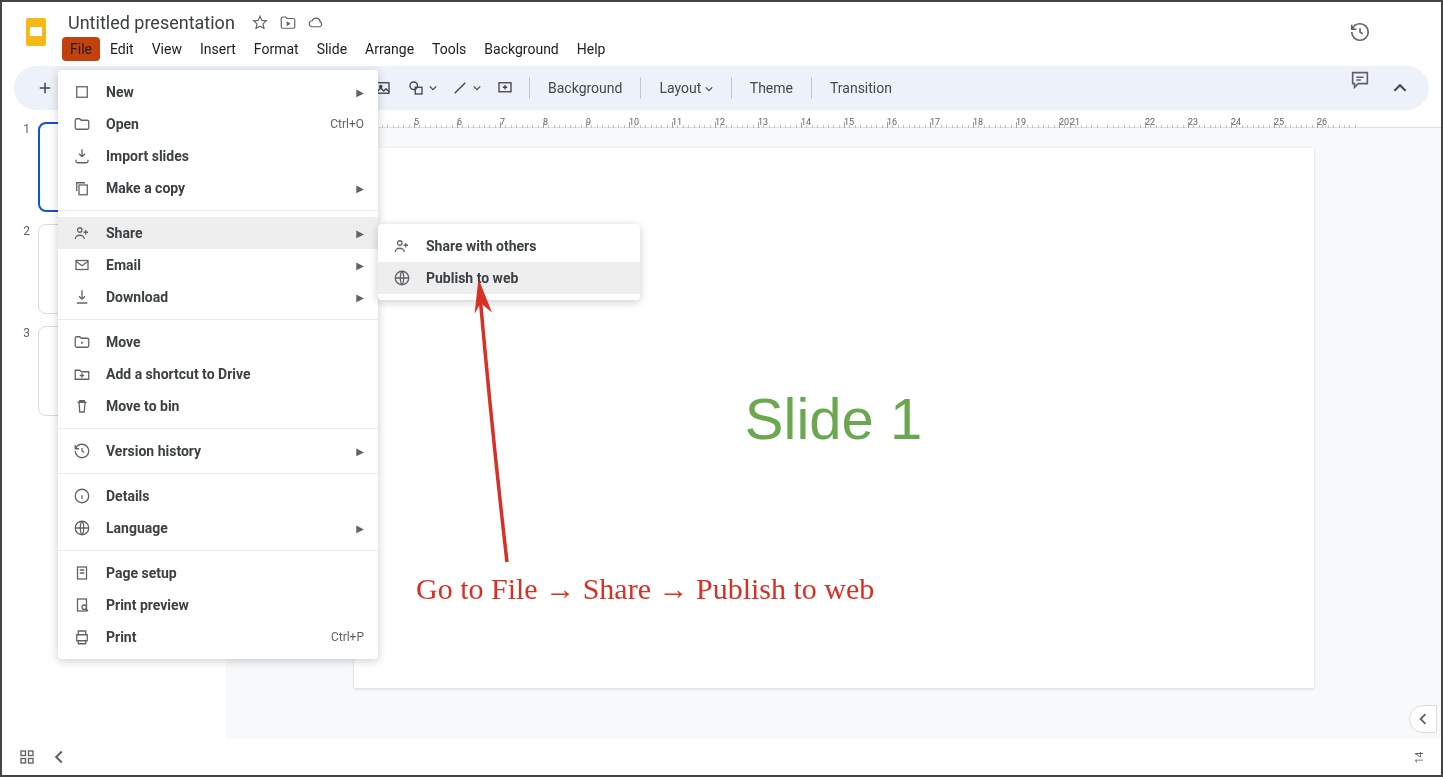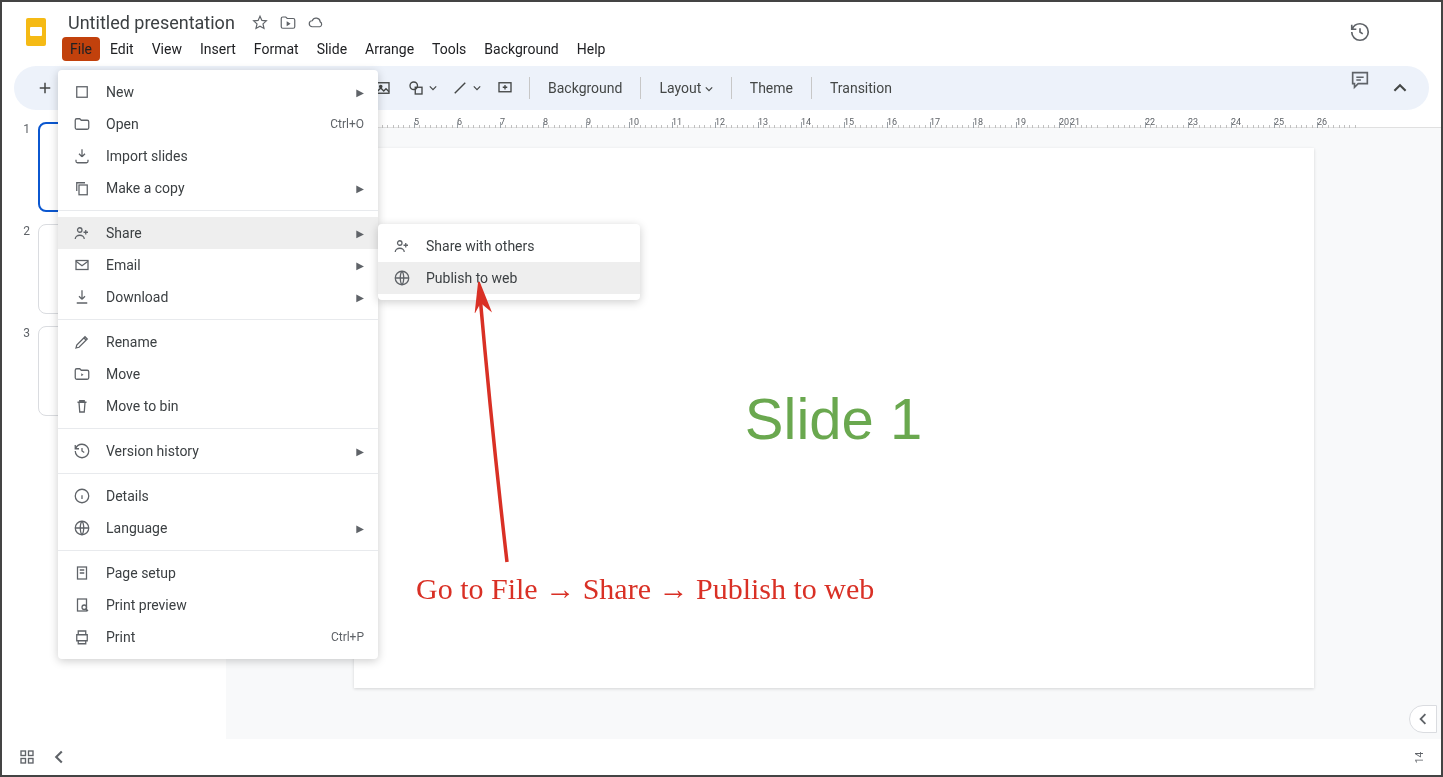--- a/index.html
+++ b/index.html
@@ -43,21 +43,21 @@
 .slide1-text { position: absolute; left: 50%; top: 50%; transform: translate(-50%, -50%); font-size: 58px; color: #6aa84f; font-family: Arial, sans-serif; }
 .bottom { height: 36px; display: flex; align-items: center; padding: 0 16px; gap: 16px; color: #5f6368; }
 .bottom .spacer { flex: 1; }
 .float-btn { position: absolute; right: 4px; bottom: 42px; width: 28px; height: 28px; border: 1px solid #dadce0; background: #fff; border-radius: 14px 0 0 14px; display: flex; align-items: center; justify-content: center; color: #5f6368; cursor: pointer; }
 
 
 .dropdown-menu { position: absolute; left: 56px; top: 68px; width: 320px; background: #fff; border-radius: 4px; box-shadow: 0 2px 10px rgba(0,0,0,0.2); padding: 6px 0; z-index: 100; font-size: 14px; color: #3c4043; }
 .menu-item { display: flex; align-items: center; height: 32px; padding: 0 14px; gap: 14px; cursor: pointer; }
 .menu-item.highlight { background: #eeeeee; }
 .menu-icon { width: 20px; display: flex; align-items: center; justify-content: center; color: #5f6368; }
-.menu-label { flex: 1; }
+.menu-label { flex: 1; font-weight: bold; }
 .menu-shortcut { font-size: 12px; color: #5f6368; }
 .menu-arrow { color: #5f6368; font-size: 10px; }
 .menu-sep { height: 1px; background: #e8eaed; margin: 6px 0; }
 
 .submenu { position: absolute; left: 376px; top: 222px; width: 262px; background: #fff; border-radius: 4px; box-shadow: 0 2px 10px rgba(0,0,0,0.2); padding: 6px 0; z-index: 101; font-size: 14px; color: #3c4043; }
 
 
 .annotation-text { position: absolute; font-family: 'Comic Sans MS', 'Segoe Script', cursive; color: #d93025; font-size: 30px; font-weight: 500; }
 .arrow-svg { position: absolute; pointer-events: none; z-index: 200; }
 
@@ -571,34 +571,35 @@
         </svg>
       </span>
       <span class="menu-label">Download</span>
 
       <span class="menu-arrow">▶</span>
     </div>
     <div class="menu-sep"></div>
     <div class="menu-item">
       <span class="menu-icon">
         <svg width="18" height="18" viewBox="0 0 24 24" fill="none" stroke="#5f6368" stroke-width="1.7">
-          <path d="M4 20l4-1 11-11-3-3L5 16zM14 6l3 3"></path>
-        </svg>
-      </span>
-      <span class="menu-label">Rename</span>
-
-      </div>
-    <div class="menu-item">
-      <span class="menu-icon">
-        <svg width="18" height="18" viewBox="0 0 24 24" fill="none" stroke="#5f6368" stroke-width="1.7">
           <path d="M3 7a2 2 0 012-2h4l2 2h8a2 2 0 012 2v8a2 2 0 01-2 2H5a2 2 0 01-2-2z"></path>
           <path d="M11 11l3 2-3 2z" fill="#5f6368" stroke="none"></path>
         </svg>
       </span>
       <span class="menu-label">Move</span>
+
+      </div>
+    <div class="menu-item">
+      <span class="menu-icon">
+        <svg width="18" height="18" viewBox="0 0 24 24" fill="none" stroke="#5f6368" stroke-width="1.7">
+          <path d="M3 7h6l2 2h10v10H3z"></path>
+          <path d="M12 11v6M9 14h6"></path>
+        </svg>
+      </span>
+      <span class="menu-label">Add a shortcut to Drive</span>
 
       </div>
     <div class="menu-item">
       <span class="menu-icon">
         <svg width="18" height="18" viewBox="0 0 24 24" fill="none" stroke="#5f6368" stroke-width="1.7">
           <path d="M6 7h12M9 7V5h6v2M8 7l1 13h6l1-13"></path>
         </svg>
       </span>
       <span class="menu-label">Move to bin</span>
 

